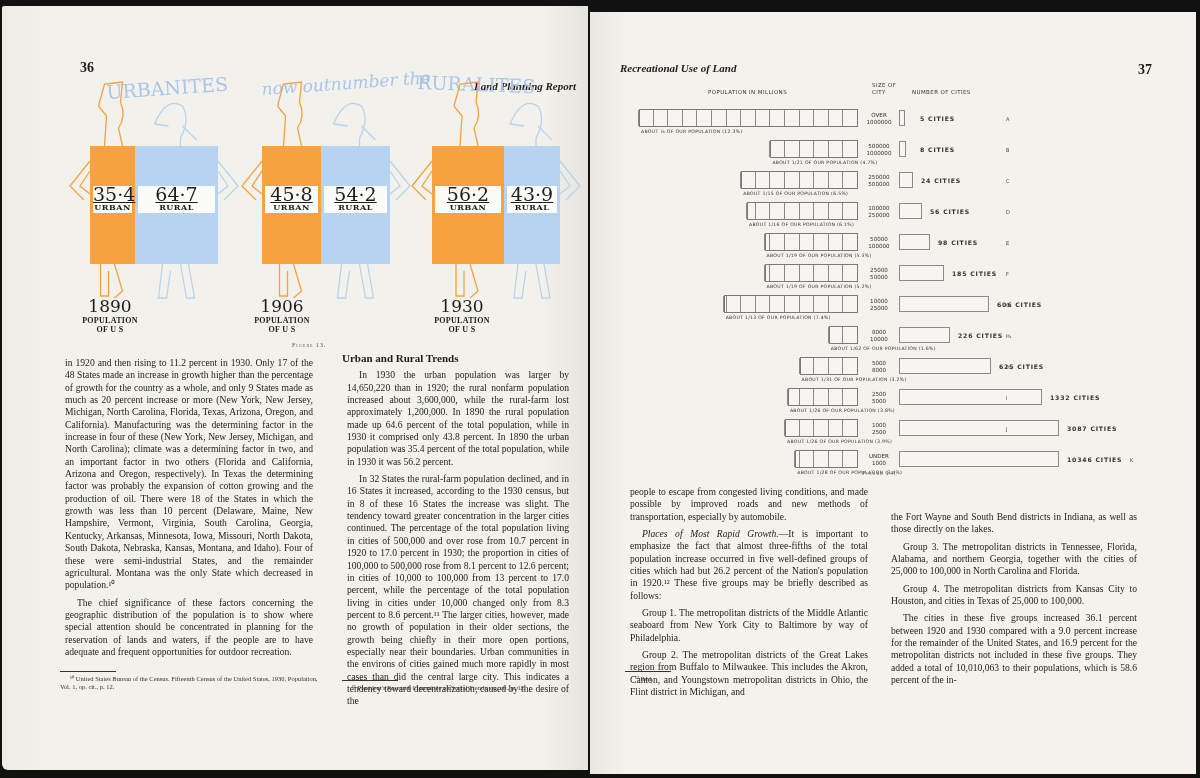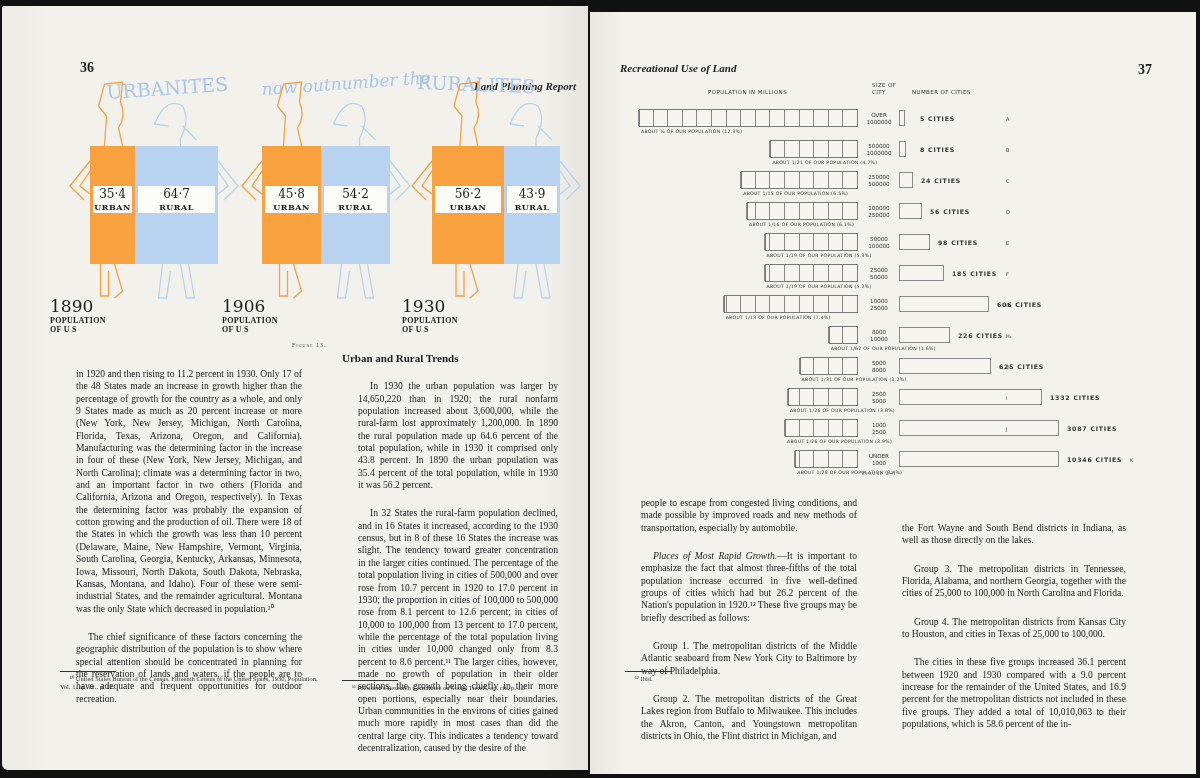--- a/index.html
+++ b/index.html
@@ -9,29 +9,29 @@
   .page-right { left:590px; top:12px; width:606px; height:762px; background:linear-gradient(to right,#e9e7e1 0%,#f4f2ec 6%,#f4f2ec 100%); }
   .page-num { position:absolute; font-size:14px; font-weight:bold; }
   .running-head { position:absolute; font-size:11px; font-style:italic; font-weight:bold; }
 
   
   .fig13-title { position:absolute; left:85px; top:65px; width:470px; height:40px; }
   .figure { position:absolute; }
   .urban-block { position:absolute; background:#f7a23f; }
   .rural-block { position:absolute; background:#b7d3ef; }
   .value-label { position:absolute; background:#fbfbf8; text-align:center; font-family:"DejaVu Serif", serif; }
-  .value-label .num { font-size:12px; line-height:17px; display:block; }
+  .value-label .num { font-size:19px; line-height:17px; display:block;text-decoration:underline; }
   .value-label .lbl { font-size:8px; line-height:9px; letter-spacing:0.5px; font-weight:bold; display:block; }
-  .year { position:absolute; text-align:left; width:120px; }
+  .year { position:absolute; text-align:center; width:120px; }
   .year .y { font-size:17px; font-family:"DejaVu Serif", serif; display:block; line-height:19px; }
   .year .p { font-size:8px; font-weight:bold; line-height:9px; display:block; letter-spacing:0.3px; }
   .caption { position:absolute; font-size:6px; letter-spacing:1px; color:#555; font-variant:small-caps; }
 
   .col { position:absolute; font-size:9.6px; line-height:12.35px; text-align:justify; }
-  .col p { margin:16px; text-indent:0; }
+  .col p { margin:5px; text-indent:0; }
   .col p.ind { text-indent:12px; }
   .col h3 { margin:0 0 4px 0; font-size:11px; font-weight:bold; }
   .footnote-rule { position:absolute; height:1px; background:#333; width:56px; }
   .footnote { position:absolute; font-size:6.5px; line-height:8px; color:#333; }
 
   
   .f14-head { position:absolute; font-family:"DejaVu Sans", sans-serif; font-size:5.5px; letter-spacing:0.4px; color:#333; }
   .f14-row { position:absolute; left:0; width:606px; height:30px; }
   .pop-bar { position:absolute; height:18px; border:1px solid #7a7a7a; display:flex; flex-direction:row-reverse; background:#f6f5f1; box-sizing:border-box; }
   .pop-bar .cell { flex:0 0 auto; height:100%; border-left:1px solid #888; box-sizing:border-box; }

